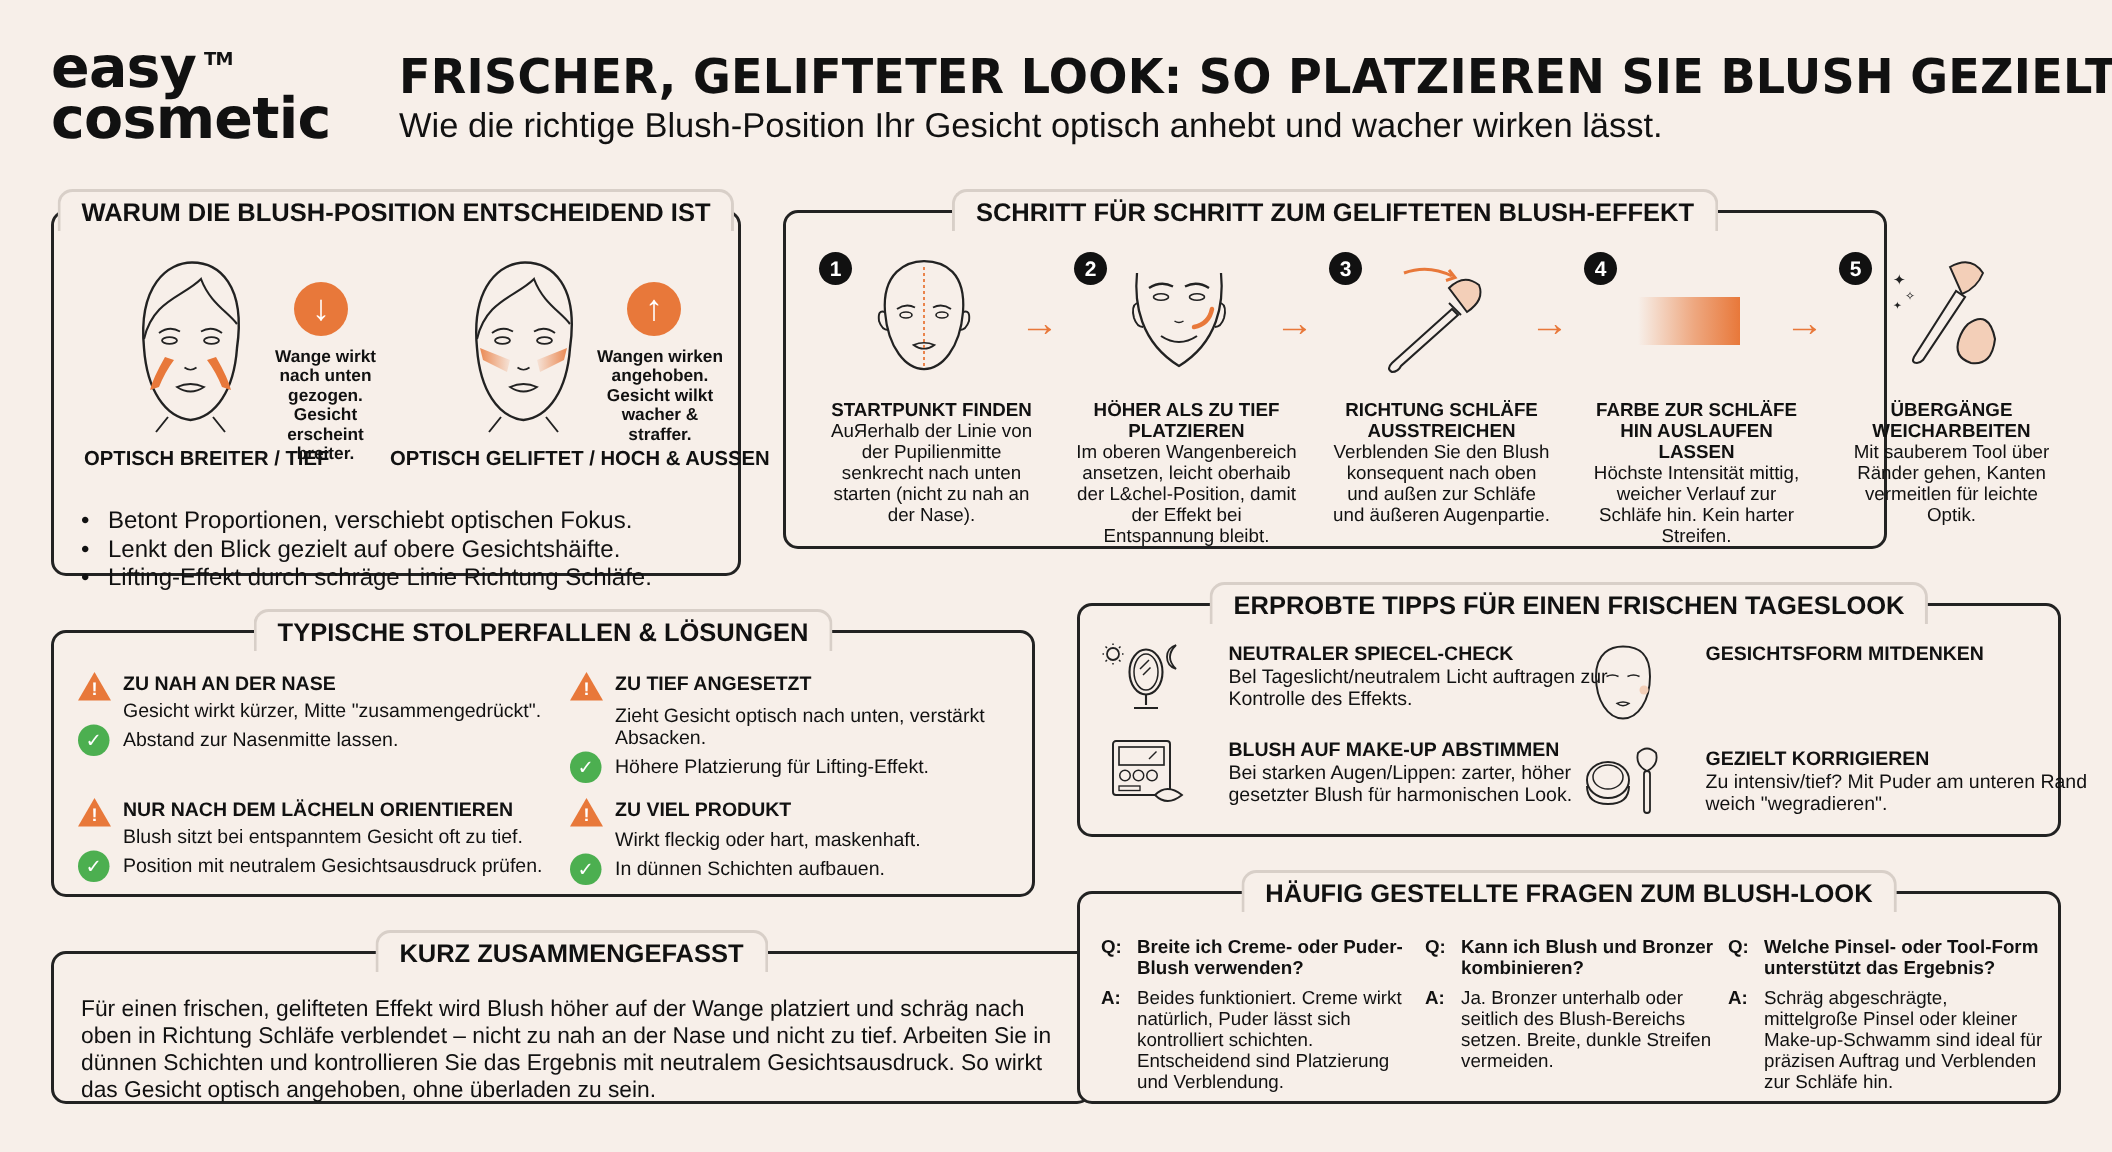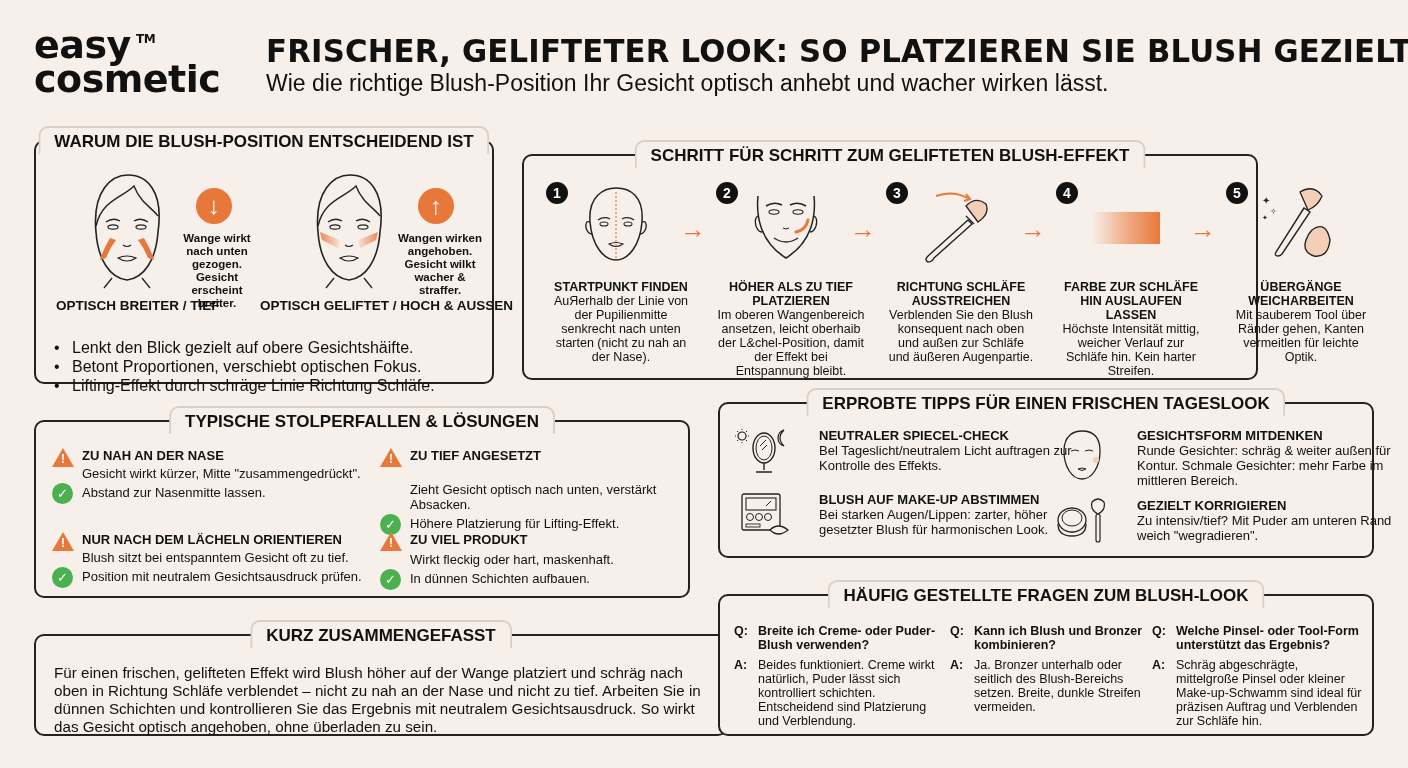--- a/index.html
+++ b/index.html
@@ -129,27 +129,27 @@
       <path d="M74 62 L54 70 L56 78 L72 70 Z" fill="url(#gr)"></path>
       <path d="M30 108 L22 118 M60 108 L68 118" stroke="#222" stroke-width="1.3"></path>
     </svg>
     <div class="arrow-circle" style="left:382px; top:16px;">↑</div>
     <div class="face-note" style="left:360px; top:60px; width:88px;">Wangen wirken angehoben. Gesicht wilkt wacher &amp; straffer.</div>
 
     <div class="face-caption" style="left:20px; top:126px;">OPTISCH BREITER / TIEF</div>
     <div class="face-caption" style="left:224px; top:126px;">OPTISCH GELIFTET / HOCH &amp; AUSSEN</div>
   </div>
   <ul class="bullets">
+    <li>Betont Proportionen, verschiebt optischen Fokus.</li>
     <li>Lenkt den Blick gezielt auf obere Gesichtshäifte.</li>
-    <li>Betont Proportionen, verschiebt optischen Fokus.</li>
     <li>Lifting-Effekt durch schräge Linie Richtung Schläfe.</li>
   </ul>
 </div>
 
-<div class="panel" style="left:522px; top:154px; width:736px; height:226px;">
+<div class="panel" style="left:522px; top:140px; width:736px; height:226px;">
   <div class="panel-title">SCHRITT FÜR SCHRITT ZUM GELIFTETEN BLUSH-EFFEKT</div>
 
   <div class="step" style="left:22px;">
     <div class="step-num">1</div>
     <svg class="step-icon" viewBox="0 0 80 78">
       <path d="M14 36 C12 10 28 2 40 2 C54 2 68 10 66 36 C64 60 52 74 40 74 C28 74 16 60 14 36 Z" fill="none" stroke="#222" stroke-width="1.5"></path>
       <path d="M14 36 Q9 34 10 42 Q12 48 16 48 M66 36 Q71 34 70 42 Q68 48 64 48" fill="none" stroke="#222" stroke-width="1.3"></path>
       <path d="M22 34 Q28 30 34 33 M46 33 Q52 30 58 34" fill="none" stroke="#222" stroke-width="1.3"></path>
       <ellipse cx="28" cy="38" rx="4" ry="2" fill="none" stroke="#222" stroke-width="1.1"></ellipse>
       <ellipse cx="52" cy="38" rx="4" ry="2" fill="none" stroke="#222" stroke-width="1.1"></ellipse>
@@ -241,21 +241,21 @@
       <div>Abstand zur Nasenmitte lassen.</div>
     </div>
   </div>
 
   <div class="pit" style="left:344px; top:26px;">
     <div class="pit-row">
         <span class="warn">
           <span>!</span>
         </span>
       <div class="pit-title">ZU TIEF ANGESETZT</div>
-      <div style="margin-top:19px;">Zieht Gesicht optisch nach unten, verstärkt Absacken.</div>
+      <div style="margin-top:6px;">Zieht Gesicht optisch nach unten, verstärkt Absacken.</div>
     </div>
     <div class="pit-row" style="margin-top:4px;">
         <span class="check">✓</span>
       <div>Höhere Platzierung für Lifting-Effekt.</div>
     </div>
   </div>
 
   <div class="pit" style="left:16px; top:110px;">
     <div class="pit-row">
         <span class="warn">
@@ -311,21 +311,20 @@
 
   <div class="tip" style="left:332px; top:24px;">
     <svg class="tip-icon" viewBox="0 0 60 50" style="left:0; top:-2px; height:56px;">
       <path d="M12 22 C12 6 22 2 30 2 C40 2 48 6 48 22 C48 38 40 50 30 50 C20 50 12 38 12 22 Z" fill="none" stroke="#222" stroke-width="1.3"></path>
       <path d="M19 22 Q23 20 27 22 M33 22 Q37 20 41 22" stroke="#222" stroke-width="1" fill="none"></path>
       <circle cx="44" cy="31" r="3" fill="#f3cfb8"></circle>
       <path d="M26 40 Q30 38 34 40 Q30 43 26 40 Z" fill="none" stroke="#222" stroke-width="1"></path>
     </svg>
     <div class="tip-body">
       <div class="tip-title">GESICHTSFORM MITDENKEN</div>
-      <div>Runde Gesichter: schräg &amp; weiter außen für Kontur. Schmale Gesichter: mehr Farbe im mittleren Bereich.</div>
     </div>
   </div>
 
   <div class="tip" style="left:14px; top:88px;">
     <svg class="tip-icon" viewBox="0 0 60 50">
       <rect x="8" y="2" width="38" height="36" rx="2" fill="none" stroke="#222" stroke-width="1.3"></rect>
       <rect x="12" y="6" width="30" height="12" fill="none" stroke="#222" stroke-width="1.1"></rect>
       <path d="M32 14 L37 9" stroke="#222" stroke-width="1"></path>
       <circle cx="16" cy="25" r="3.5" fill="none" stroke="#222" stroke-width="1"></circle>
       <circle cx="25" cy="25" r="3.5" fill="none" stroke="#222" stroke-width="1"></circle>

